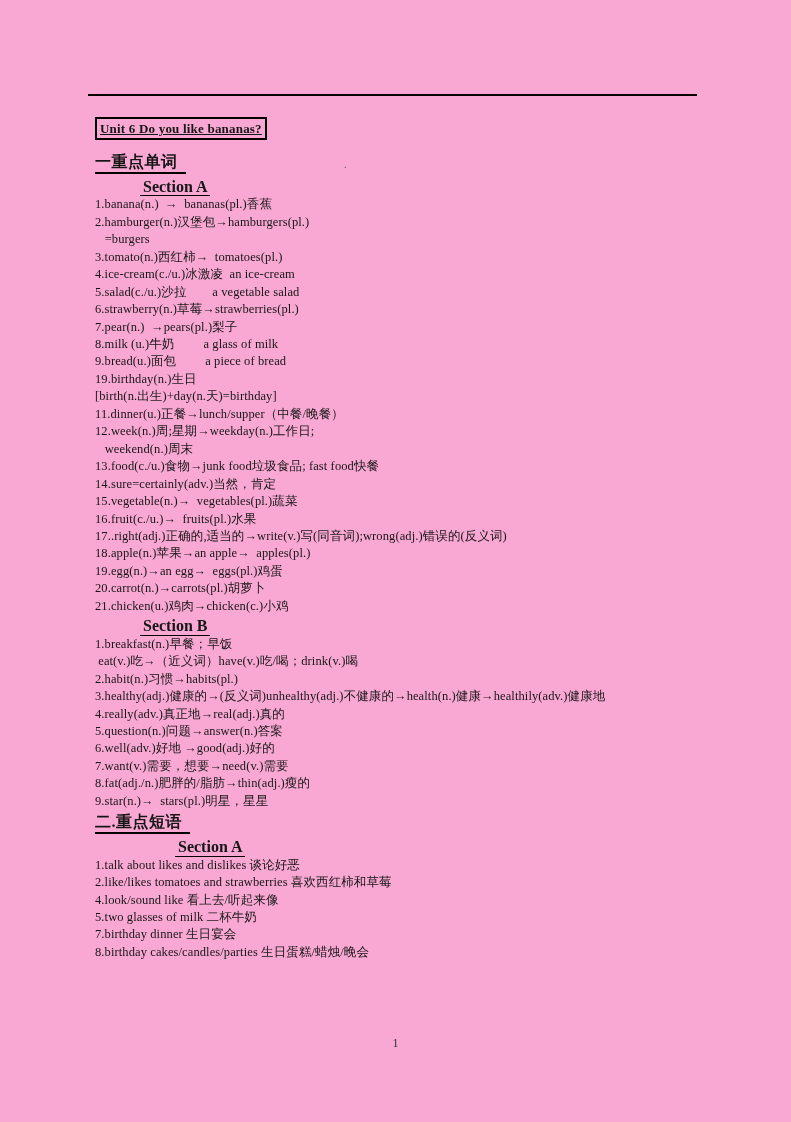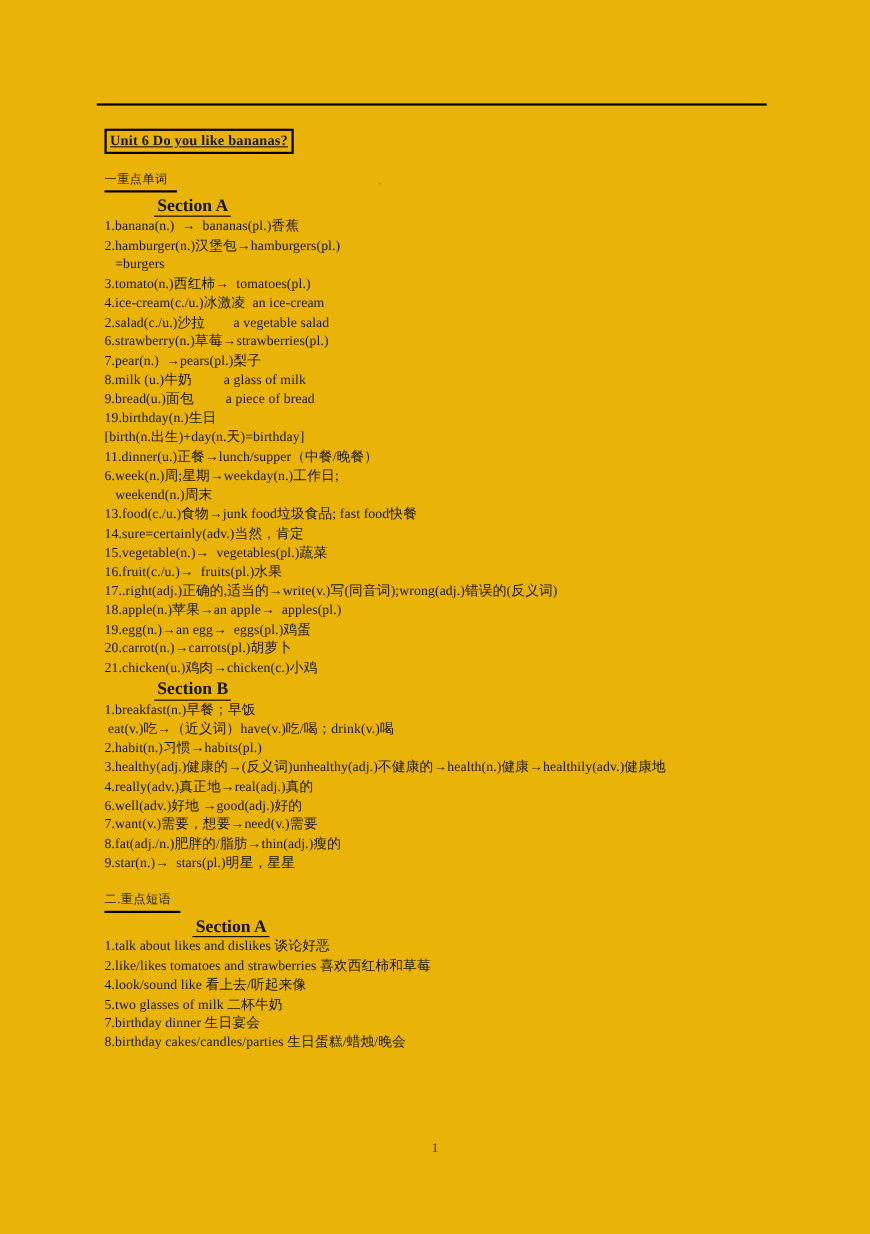--- a/index.html
+++ b/index.html
@@ -1,20 +1,20 @@
 <!DOCTYPE html>
 <html><head>
 <meta charset="utf-8">
 <style>
   html, body { margin: 0; padding: 0; background: #888; }
   .page {
     position: relative;
     width: 791px;
     height: 1122px;
-    background: #eab308;
+    background: #f9a8d4;
     font-family: "Liberation Serif", "DejaVu Serif", serif;
     color: #161616;
     overflow: hidden;
   }
   .header-rule {
     position: absolute;
     left: 88px;
     top: 94px;
     width: 609px;
     height: 2px;
@@ -41,27 +41,27 @@
   .stray-dot {
     position: absolute;
     left: 249px;
     top: 42px;
     font-size: 10px;
     color: #555;
   }
   .sec-heading { margin: 0 0 4px 0; line-height: 18px; }
   .sec-heading .heading-text {
     display: inline-block;
-    font-weight: normal;
-    font-size: 11px;
+    font-weight: bold;
+    font-size: 16px;
     border-bottom: 2px solid #000;
     padding: 0 8px 1px 0;
     letter-spacing: 0.5px;
   }
-  .section-2 { margin-top: 14px; }
+  .section-2 { margin-top: 3px; }
   .sub-heading { line-height: 17.4px; margin: 2px 0 0 0; }
   .sub-heading .heading-text {
     display: inline-block;
     font-weight: bold;
     font-size: 16px;
     border-bottom: 1.5px solid #000;
     padding: 0 3px 0 3px;
   }
   .indent-a { padding-left: 45px; }
   .indent-b { padding-left: 80px; }
@@ -102,29 +102,29 @@
       <div class="sub">
         <div class="sub-heading indent-a">
           <span class="heading-text">Section A</span>
         </div>
         <div class="lines">
             <div class="line">1.banana(n.)  →  bananas(pl.)香蕉</div>
             <div class="line">2.hamburger(n.)汉堡包→hamburgers(pl.)</div>
             <div class="line">   =burgers</div>
             <div class="line">3.tomato(n.)西红柿→  tomatoes(pl.)</div>
             <div class="line">4.ice-cream(c./u.)冰激凌  an ice-cream</div>
-            <div class="line">2.salad(c./u.)沙拉        a vegetable salad</div>
+            <div class="line">5.salad(c./u.)沙拉        a vegetable salad</div>
             <div class="line">6.strawberry(n.)草莓→strawberries(pl.)</div>
             <div class="line">7.pear(n.)  →pears(pl.)梨子</div>
             <div class="line">8.milk (u.)牛奶         a glass of milk</div>
             <div class="line">9.bread(u.)面包         a piece of bread</div>
             <div class="line">19.birthday(n.)生日</div>
             <div class="line">[birth(n.出生)+day(n.天)=birthday]</div>
             <div class="line">11.dinner(u.)正餐→lunch/supper（中餐/晚餐）</div>
-            <div class="line">6.week(n.)周;星期→weekday(n.)工作日;</div>
+            <div class="line">12.week(n.)周;星期→weekday(n.)工作日;</div>
             <div class="line">   weekend(n.)周末</div>
             <div class="line">13.food(c./u.)食物→junk food垃圾食品; fast food快餐</div>
             <div class="line">14.sure=certainly(adv.)当然，肯定</div>
             <div class="line">15.vegetable(n.)→  vegetables(pl.)蔬菜</div>
             <div class="line">16.fruit(c./u.)→  fruits(pl.)水果</div>
             <div class="line">17..right(adj.)正确的,适当的→write(v.)写(同音词);wrong(adj.)错误的(反义词)</div>
             <div class="line">18.apple(n.)苹果→an apple→  apples(pl.)</div>
             <div class="line">19.egg(n.)→an egg→  eggs(pl.)鸡蛋</div>
             <div class="line">20.carrot(n.)→carrots(pl.)胡萝卜</div>
             <div class="line">21.chicken(u.)鸡肉→chicken(c.)小鸡</div>
@@ -134,20 +134,21 @@
       <div class="sub">
         <div class="sub-heading indent-a">
           <span class="heading-text">Section B</span>
         </div>
         <div class="lines">
             <div class="line">1.breakfast(n.)早餐；早饭</div>
             <div class="line"> eat(v.)吃→（近义词）have(v.)吃/喝；drink(v.)喝</div>
             <div class="line">2.habit(n.)习惯→habits(pl.)</div>
             <div class="line">3.healthy(adj.)健康的→(反义词)unhealthy(adj.)不健康的→health(n.)健康→healthily(adv.)健康地</div>
             <div class="line">4.really(adv.)真正地→real(adj.)真的</div>
+            <div class="line">5.question(n.)问题→answer(n.)答案</div>
             <div class="line">6.well(adv.)好地 →good(adj.)好的</div>
             <div class="line">7.want(v.)需要，想要→need(v.)需要</div>
             <div class="line">8.fat(adj./n.)肥胖的/脂肪→thin(adj.)瘦的</div>
             <div class="line">9.star(n.)→  stars(pl.)明星，星星</div>
           </div>
       </div>
     </div>
 
     <div class="section section-2">
       <div class="sec-heading">

